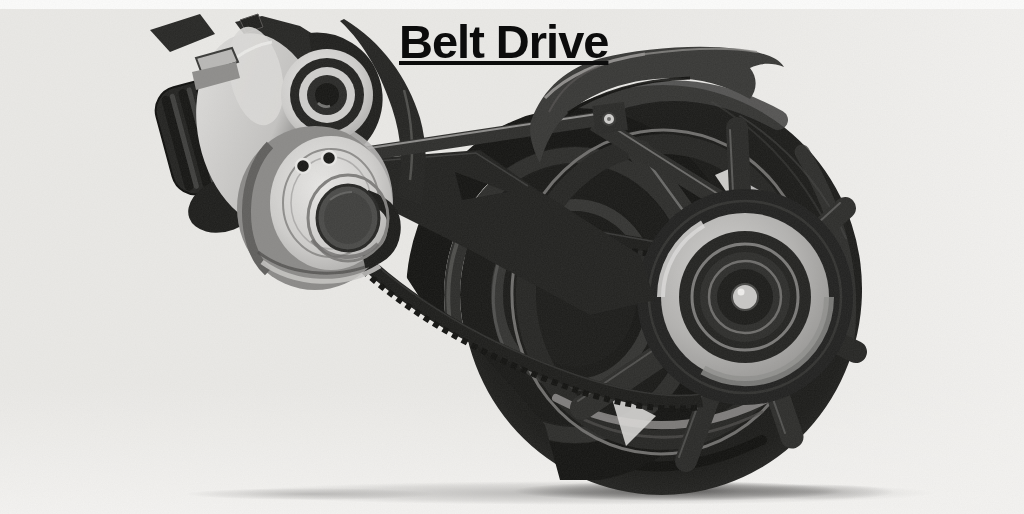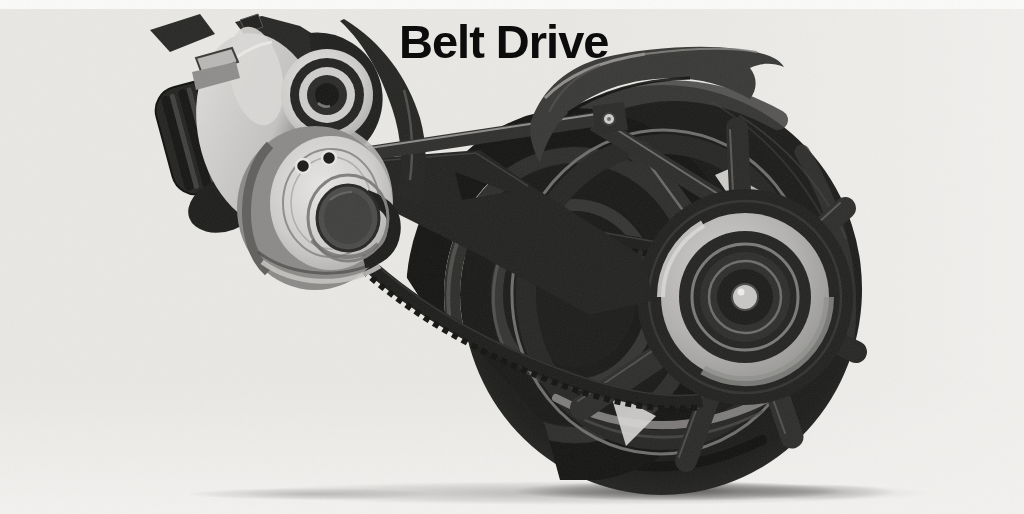--- a/index.html
+++ b/index.html
@@ -6,21 +6,21 @@
   #stage{
     position:relative;width:1024px;height:514px;overflow:hidden;
     background:var(--background,#eae9e7);
     font-family:"Liberation Sans","DejaVu Sans",sans-serif;
   }
   #stage svg{position:absolute;left:0;top:0;display:block;}
   .figure-title{
     position:absolute;left:399px;top:14px;width:260px;
     font-size:47px;font-weight:bold;letter-spacing:-1px;
     color:var(--title-ink,#0c0c0c);white-space:nowrap;
-    -webkit-user-select:none;user-select:none;
+    -webkit-user-select:none;user-select:none;text-decoration:underline;
   }
   .stop-bg{stop-color:var(--background,#eae9e6);}
   .stop-bgb{stop-color:var(--background-bottom,#f4f3f1);}
 </style>
 </head>
 <body>
 
 <div id="stage">
 <svg width="1024" height="514" viewBox="0 0 1024 514">
   <defs>

